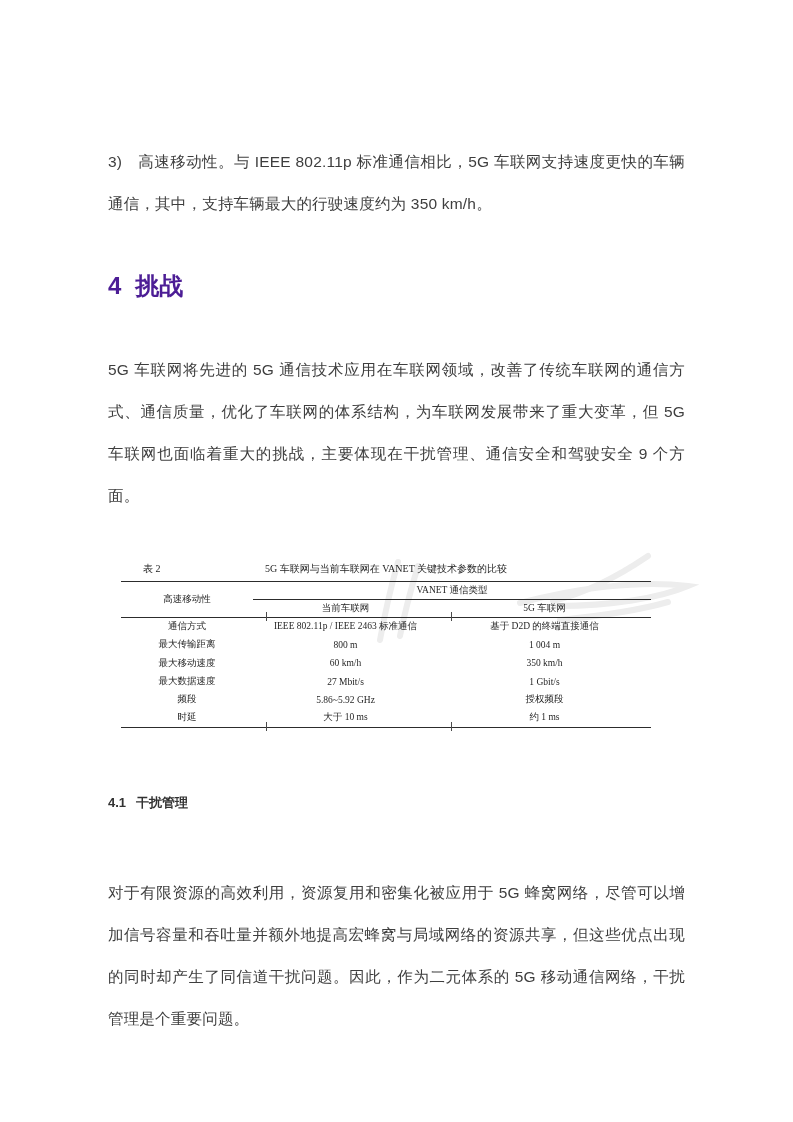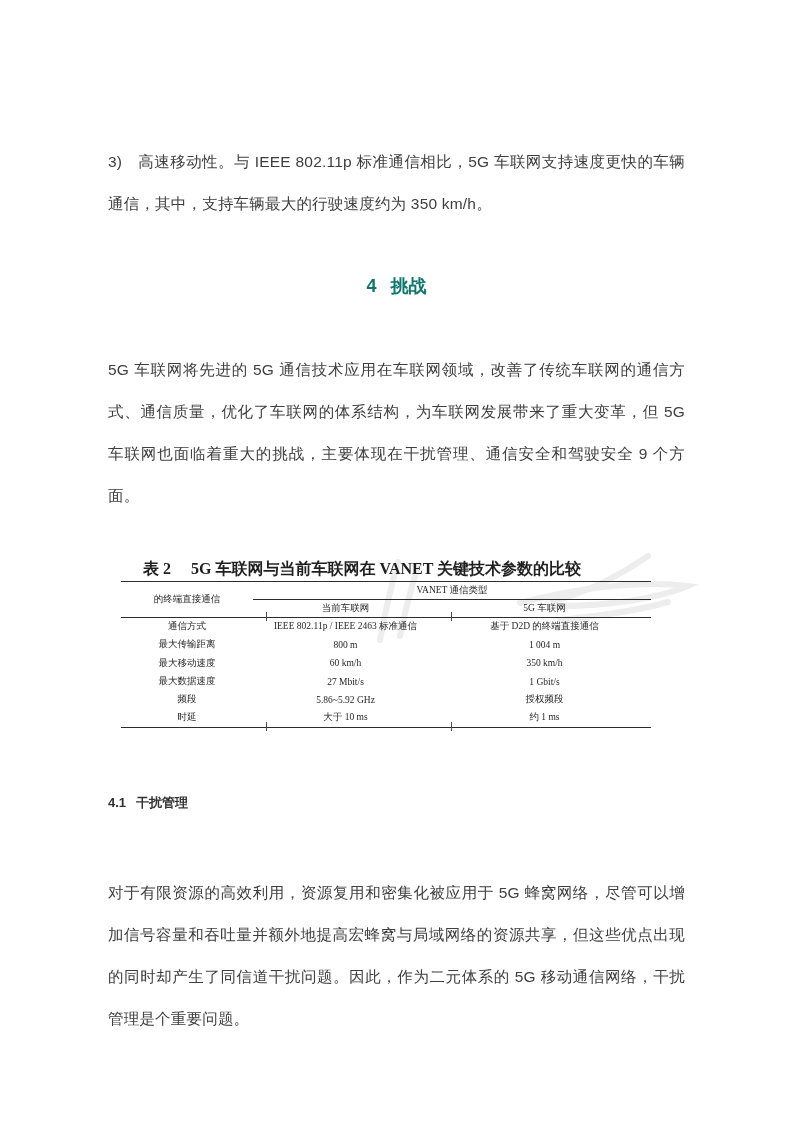--- a/index.html
+++ b/index.html
@@ -24,22 +24,22 @@
     text-align:justify;
     color:#3e3e3e;
     letter-spacing:0.2px;
   }
   .p1 { margin-top:141px; }
   .p2 { margin-top:50px; }
   .p3 { margin-top:56px; }
 
   h2.sec {
     margin-top:48px;
-    font-size:18px; line-height:26px;
-    font-weight:bold; color:#0f766e;text-align:center;
+    font-size:24px; line-height:26px;
+    font-weight:bold; color:#4c1d95;
   }
   h3.sec {
     margin-top:62px;
     font-size:13px; line-height:26px;
     font-weight:bold; color:#323232;
   }
   .sec .num { margin-right:14px; }
   h3.sec .num { margin-right:10px; }
 
   
@@ -47,21 +47,21 @@
     position:relative;
     margin-top:42px;
     margin-left:13px;
     width:530px;
     font-family:"Liberation Serif", serif;
     color:#1f1f1f;
   }
   .t-caption {
     position:relative;
     height:20px; line-height:20px;
-    font-size:16px; font-weight:bold;
+    font-size:10px; font-weight:normal;
     text-align:center;
     margin-bottom:2px;
   }
   .t-caption .cap-label { position:absolute; left:22px; top:0; }
   table.t2 {
     width:530px;
     border-collapse:collapse;
     table-layout:fixed;
     font-size:9.5px;
     border-top:1.5px solid #2c2c2c;
@@ -126,21 +126,21 @@
       </div>
 
       <table class="t2">
         <colgroup>
             <col class="c1">
             <col class="c2">
             <col class="c3">
           </colgroup>
         <thead>
           <tr>
-            <th rowspan="2" class="feat-head">的终端直接通信</th>
+            <th rowspan="2" class="feat-head">高速移动性</th>
             <th colspan="2" class="group">VANET 通信类型</th>
           </tr>
           <tr class="sub">
             <th>当前车联网</th>
             <th>5G 车联网</th>
           </tr>
         </thead>
         <tbody>
           <tr>
             <td>通信方式</td>

